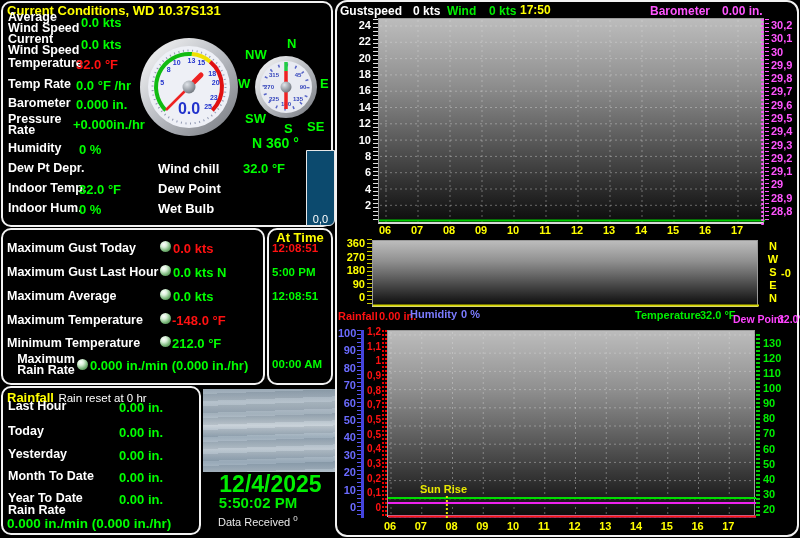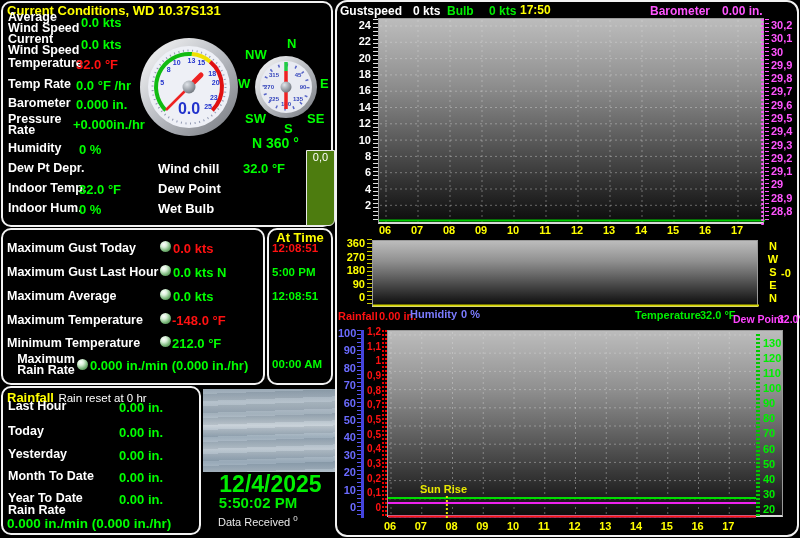--- a/index.html
+++ b/index.html
@@ -8,22 +8,22 @@
   .panel{position:absolute;border:2px solid #f2f2f2;border-radius:10px;background:#000;box-sizing:border-box;}
   .ptitle{color:#ffff00;font-weight:bold;font-size:13px;white-space:nowrap;}
   .psub{color:#ffffff;font-weight:normal;font-size:11.5px;}
   .lbl{color:#ffffff;font-weight:bold;font-size:12.5px;line-height:11px;white-space:pre-line;}
   .val{color:#00ff00;font-weight:bold;font-size:13px;white-space:nowrap;}
   .vred{color:#ff1111;}
   .abs{position:absolute;}
   .led{display:inline-block;width:11px;height:11px;border-radius:50%;
        background:radial-gradient(circle at 35% 30%,#ffffff 0%,#d8f0d8 28%,#7cb87c 60%,#2e6b2e 100%);
        vertical-align:middle;}
-  .minibox{position:absolute;border:1px solid #e8e8e8;background:#4d7c0f;color:#fff;
-           font-size:11px;display:flex;align-items:flex-start;justify-content:center;}
+  .minibox{position:absolute;border:1px solid #e8e8e8;background:#0c4a6e;color:#fff;
+           font-size:11px;display:flex;align-items:flex-end;justify-content:center;}
   
   .plot{position:absolute;border:1px solid #9a9a9a;border-bottom:2px solid #d8d8d8;box-sizing:border-box;
         background:linear-gradient(180deg,#bcbcbc 0%,#a9a9a9 14%,#8f8f8f 32%,#6d6d6d 50%,#4a4a4a 68%,#2b2b2b 84%,#141414 96%,#0d0d0d 100%);}
   .axcol{position:absolute;display:flex;flex-direction:column;justify-content:space-between;
          font-weight:bold;font-size:11px;line-height:10px;}
   .axcol span{display:block;}
   .tickstrip{position:absolute;}
   .xlab{position:absolute;top:0;width:22px;text-align:center;color:#ffff00;font-weight:bold;font-size:11px;}
   .xrow{position:absolute;height:12px;}
   .leg{position:absolute;font-weight:bold;font-size:11px;white-space:nowrap;}
@@ -114,21 +114,21 @@
           <text x="-17.0" y="2.0" text-anchor="middle" font-size="6" font-weight="bold" fill="#3344bb">270</text>
           <text x="-12.0" y="-10.0" text-anchor="middle" font-size="6" font-weight="bold" fill="#3344bb">315</text>
         </g>
       <line x1="0" y1="22" x2="0" y2="-16" stroke="#ee2222" stroke-width="3.5"></line>
       <line x1="0" y1="-16" x2="0" y2="-25" stroke="#22cc44" stroke-width="3.5"></line>
       <circle cx="0" cy="0" r="5.5" fill="url(#hub)"></circle>
     </svg>
     <div class="abs val" style="left:284px;top:33px;">N</div>
     <div class="abs val" style="left:304px;top:44px;padding-left:30px;">NE</div>
     <div class="abs val" style="left:317px;top:73px;">E</div>
-    <div class="abs val" style="left:304px;top:108px;">SE</div>
+    <div class="abs val" style="left:304px;top:116px;">SE</div>
     <div class="abs val" style="left:281px;top:118px;">S</div>
     <div class="abs val" style="left:242px;top:108px;">SW</div>
     <div class="abs val" style="left:235px;top:73px;">W</div>
     <div class="abs val" style="left:242px;top:44px;">NW</div>
     <div class="abs val" style="left:249px;top:132px;font-size:14px;">N  360 °</div>
 
     <div class="minibox" style="left:303px;top:147px;width:27px;height:74px;border-radius:0 0 6px 0;">
       <span>0,0</span>
     </div>
   </div>
@@ -196,21 +196,21 @@
   <div class="abs" style="left:203px;top:494px;width:110px;text-align:center;color:#00ee00;font-weight:bold;font-size:15px;">5:50:02 PM</div>
   <div class="abs" style="left:218px;top:514px;color:#e8e8e8;font-size:11px;">
     <span>Data Received</span>
     <sup>0</sup>
   </div>
 
   <div class="panel" id="p-graphs" style="left:335px;top:0px;width:464px;height:537px;border-radius:12px;">
 
     <div class="abs leg" style="left:3px;top:2px;color:#ffffff;font-size:12px;">Gustspeed</div>
     <div class="abs leg" style="left:76px;top:2px;color:#ffffff;font-size:12px;">0 kts</div>
-    <div class="abs leg" style="left:110px;top:2px;color:#00ee00;font-size:12px;">Bulb</div>
+    <div class="abs leg" style="left:110px;top:2px;color:#00ee00;font-size:12px;">Wind</div>
     <div class="abs leg" style="left:152px;top:2px;color:#00ee00;font-size:12px;">0 kts</div>
     <div class="abs leg" style="left:183px;top:1px;color:#ffff00;font-size:12px;">17:50</div>
     <div class="abs leg" style="left:313px;top:2px;color:#ff55ff;font-size:12px;">Barometer</div>
     <div class="abs leg" style="left:385px;top:2px;color:#ff55ff;font-size:12px;">0.00 in.</div>
 
     <div class="axcol" id="g1-left" style="left:6px;top:18px;width:28px;height:190px;text-align:right;color:#ffffff;">
         <span>24</span>
         <span>22</span>
         <span>20</span>
         <span>18</span>
@@ -343,21 +343,21 @@
         <span>0,5</span>
         <span>0,5</span>
         <span>0,4</span>
         <span>0,3</span>
         <span>0,2</span>
         <span>0,1</span>
         <span>0</span>
       </div>
     <div class="tickstrip" style="left:45px;top:328px;width:2px;height:188px;background:repeating-linear-gradient(180deg,#ee0000 0 2px,transparent 2px 4px);"></div>
     <div class="tickstrip" style="left:48px;top:328px;width:2px;height:188px;background:repeating-linear-gradient(180deg,#ee0000 0 2px,transparent 2px 4px);"></div>
-    <div class="plot" id="g3-plot" style="left:50px;top:328px;width:396px;height:187px;padding-left:8px;">
+    <div class="plot" id="g3-plot" style="left:50px;top:328px;width:368px;height:187px;padding-left:8px;">
       <svg id="g3-svg" width="368" height="187" style="position:absolute;left:0;top:0;">
           <line x1="1" y1="4" x2="367" y2="4" stroke="#dcdcdc" stroke-width="1" stroke-dasharray="2 3" opacity="0.4"></line>
           <line x1="1" y1="22.2" x2="367" y2="22.2" stroke="#dcdcdc" stroke-width="1" stroke-dasharray="2 3" opacity="0.4"></line>
           <line x1="1" y1="40.4" x2="367" y2="40.4" stroke="#dcdcdc" stroke-width="1" stroke-dasharray="2 3" opacity="0.4"></line>
           <line x1="1" y1="58.599999999999994" x2="367" y2="58.599999999999994" stroke="#dcdcdc" stroke-width="1" stroke-dasharray="2 3" opacity="0.4"></line>
           <line x1="1" y1="76.8" x2="367" y2="76.8" stroke="#dcdcdc" stroke-width="1" stroke-dasharray="2 3" opacity="0.4"></line>
           <line x1="1" y1="95" x2="367" y2="95" stroke="#dcdcdc" stroke-width="1" stroke-dasharray="2 3" opacity="0.4"></line>
           <line x1="1" y1="113.19999999999999" x2="367" y2="113.19999999999999" stroke="#dcdcdc" stroke-width="1" stroke-dasharray="2 3" opacity="0.4"></line>
           <line x1="1" y1="131.39999999999998" x2="367" y2="131.39999999999998" stroke="#dcdcdc" stroke-width="1" stroke-dasharray="2 3" opacity="0.4"></line>
           <line x1="1" y1="149.6" x2="367" y2="149.6" stroke="#dcdcdc" stroke-width="1" stroke-dasharray="2 3" opacity="0.4"></line>

